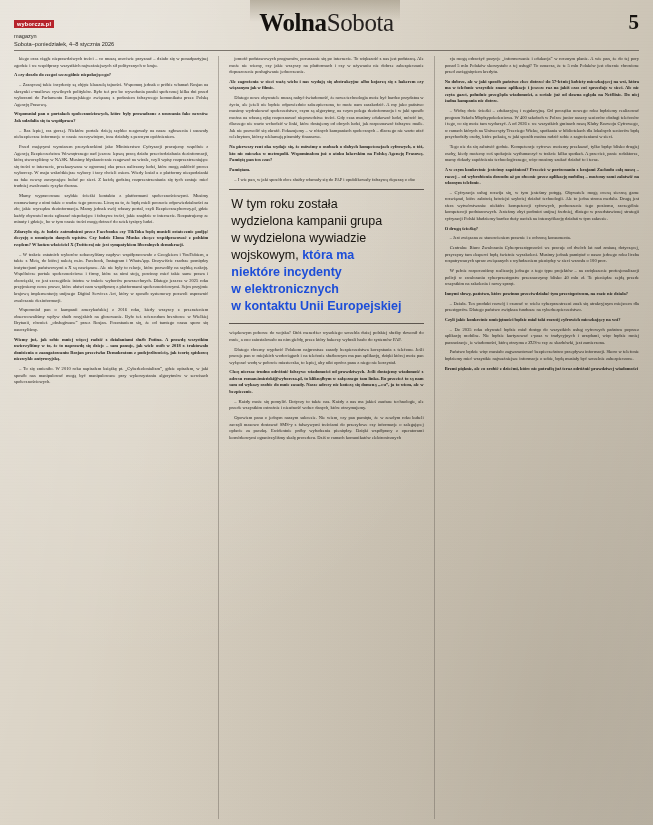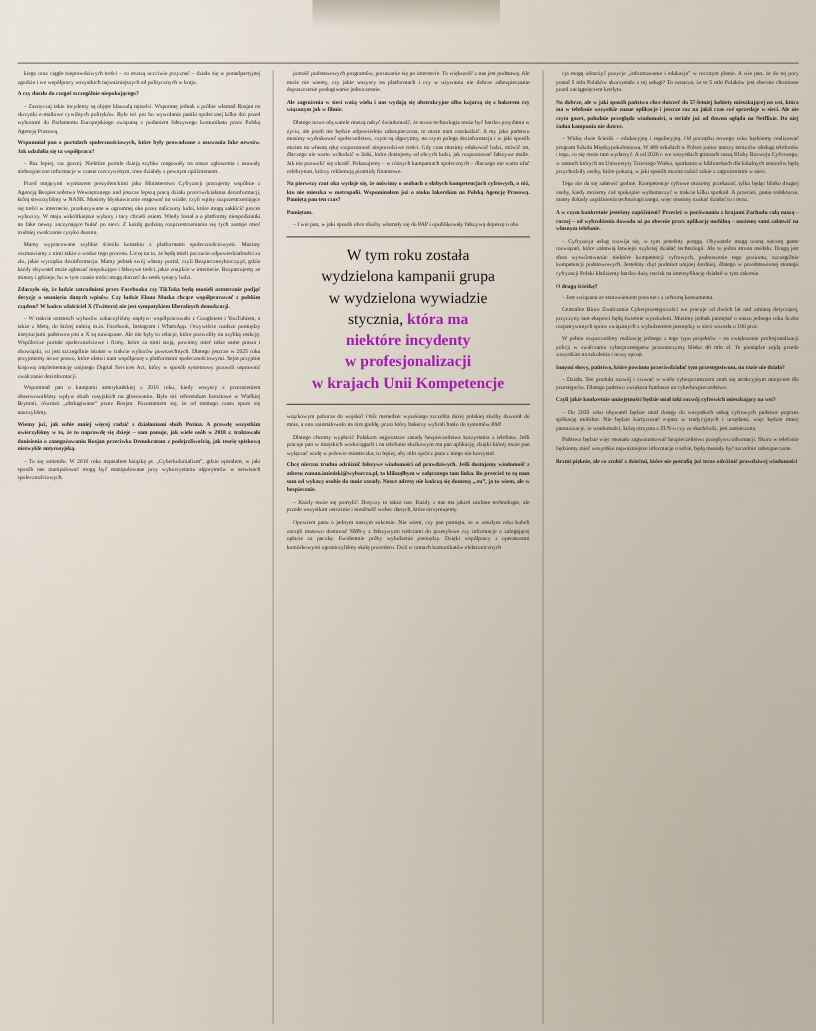--- a/index.html
+++ b/index.html
@@ -78,46 +78,57 @@
     width:1px;background:#6a635c;opacity:.45;flex:0 0 1px;margin-top:0;
   }
   .lead{font-weight:bold;}
 
   
   .pullquote{
     margin:6px 0 6px 0;
     padding:6px 2px 8px 2px;
     border-top:1px solid #5d564f;
     border-bottom:1px solid #5d564f;
-    font-family:Liberation Serif, serif;
+    font-family:Liberation Sans, sans-serif;
     font-size:12.5px;line-height:17px;
-    text-align:center;text-indent:0;
+    text-align:left;text-indent:0;
     color:#17140f;
     font-weight:normal;
   }
-  .pullquote .hl{color:#a21caf;font-weight:bold;}
+  .pullquote .hl{color:#1d4ed8;font-weight:bold;}
   .pullquote .blk{color:#17140f;}
 
   
   .photo{
     position:absolute;left:250px;top:0;width:150px;height:22px;
     background:linear-gradient(180deg, rgba(150,140,120,.55), rgba(190,182,165,0));
     pointer-events:none;
   }
 </style>
 </head>
 <body>
 
 <div class="paper"></div>
 <div class="grain"></div>
 
 <div class="page">
 
   <div class="photo"></div>
 
+  <header class="masthead">
+    <div class="brandbox">
+      <span class="brand-tag">wyborcza.pl</span>
+      <div class="brand-sub" style="white-space:pre-line">magazyn
+Sobota–poniedziałek, 4–8 stycznia 2026</div>
+    </div>
+    <div class="logo">
+      <span class="b">Wolna</span><span class="l">Sobota</span>
+    </div>
+    <div class="folio">5</div>
+  </header>
 
   <div class="rule-top"></div>
 
   <div class="cols">
 
     <div class="col">
       <p>kiego oraz ciągłe nieprawdziwych treści – co muszą uczciwie przyznać – działo się w ponadpartyjnej zgodzie i we współpracy wszystkich najważniejszych sił politycznych w kraju.</p>
       <p class="lead noind">A czy doszło do czegoś szczególnie niepokojącego?</p>
       <p>– Zaznyczaj takie incydenty są objęte klauzulą tajności. Wspomnę jednak o próbie włamań Rosjan na skrzynki e-mailowe cywilnych polityków. Było też pro bo wywołania paniki społecznej kilka dni przed wyborami do Parlamentu Europejskiego związaną z podaniem fałszywego komunikatu przez Polską Agencję Prasową.</p>
       <p class="lead noind">Wspomniał pan o portalach społecznościowych, które były prowadzone z usuwania fake newsów. Jak udzdałia się ta współpraca?</p>
@@ -139,24 +150,24 @@
       <p class="lead noind">Ale zagrożenia w sieci ważą wielu i nas wydają się abstrakcyjne albo kojarzą się z hakerem czy wiązanym jak w filmie.</p>
       <p>Dlatego nowe obywatele muszą nabyć świadomość, że nowa technologia może być bardzo przydatna w życiu, ale jeżeli nie będzie odpowiednio zabezpieczona, to może nam zaszkodzić. A my jako państwo musimy wydrukować społeczeństwo, czym są algorytmy, na czym polega dezinformacja i w jaki sposób można na własną rękę rozpoznawać nieprawdziwe treści. Gdy czas musimy edukować ludzi, mówić im, dlaczego nie warto wchodzić w linki, które dostajemy od obcych ludzi, jak rozpoznawać fałszywe maile. Jak nie pozwolić się okraść. Pokazujemy – w różnych kampaniach społecznych – dlaczego nie warto ufać celebrytom, którzy reklamują piramidy finansowe.</p>
       <p class="lead noind">Na pierwszy rzut oka wydaje się, że mówimy o osobach o słabych kompetencjach cyfrowych, o tóż, kto nie mieszka w metropolii. Wspominałem już o atoku lakerskim na Polską Agencję Prasową. Pamiętą pan ten czas?</p>
       <p class="lead noind">Pamiętam.</p>
       <p>– I wie pan, w jaki sposób obce służby włamały się do PAP i opublikowały fałszywą depeszę o obo</p>
 
       <div class="pullquote">
         <span class="blk">W tym roku została</span><br>
         <span class="blk">wydzielona kampanii grupa</span><br>
         <span class="blk">w wydzielona wywiadzie</span><br>
-        <span class="blk">stycznia, </span><span class="hl">która ma</span><br>
+        <span class="blk">wojskowym, </span><span class="hl">która ma</span><br>
         <span class="hl">niektóre incydenty</span><br>
-        <span class="hl">w profesjonalizacji</span><br>
-        <span class="hl">w krajach Unii Kompetencje</span>
+        <span class="hl">w elektronicznych</span><br>
+        <span class="hl">w kontaktu Unii Europejskiej</span>
       </div>
 
       <p class="noind">wiązkowym poborze do wojska? Otóż menedżer wysokiego szczebla dużej polskiej służby dzwonił do mnie, a ono zainstalowało na nim giełdę, przez który hakerzy wybrali hasło do systemów PAP.</p>
       <p>Dlatego chcemy wypłacić Polakom najprostsze zasady bezpieczeństwa korzystania z telefonu. Jeśli pracuje pan w miejskich wodociągach i na telefonie służbowym ma pan aplikację, dzięki której może pan wyłączać wodę w połowie miasteczka, to lepiej, aby nikt oprócz pana z niego nie korzystał.</p>
       <p class="lead noind">Chcę nierzaz trudno odróżnić fałszywe wiadomości od prawdziwych. Jeśli dostajemy wiadomość z adresu roman.imieński@wyborcza.pl, to kliknąłbym w załącznego tam linka. Bo przecież to są nam sam od wykazy osobie do mnie zasady. Nasze adresy nie kończą się domeną „.eu”, ja to wiem, ale w bezpiecznie.</p>
       <p>– Każdy może się pomylić. Dotyczy to także nas. Każdy z nas ma jakieś zaufane technologie, ale przede wszystkim ostrożnie i nieufność wobec danych, które otrzymujemy.</p>
       <p>Opowiem panu o jednym naszym sukcesie. Nie wiem, czy pan pamięta, że w zeszłym roku kubeli zaczęli masowo dostawać SMS-y z fałszywymi treściami do przesyłowe czy informacje o zalegającej opłacie za paczkę. Ewidentnie próby wyłudzenia pieniędzy. Dzięki współpracy z operatorami komórkowymi ograniczyliśmy skalę procederu. Dziś w ramach komunikatów elektronicznych</p>
     </div>
 
     <div class="vrule"></div>

